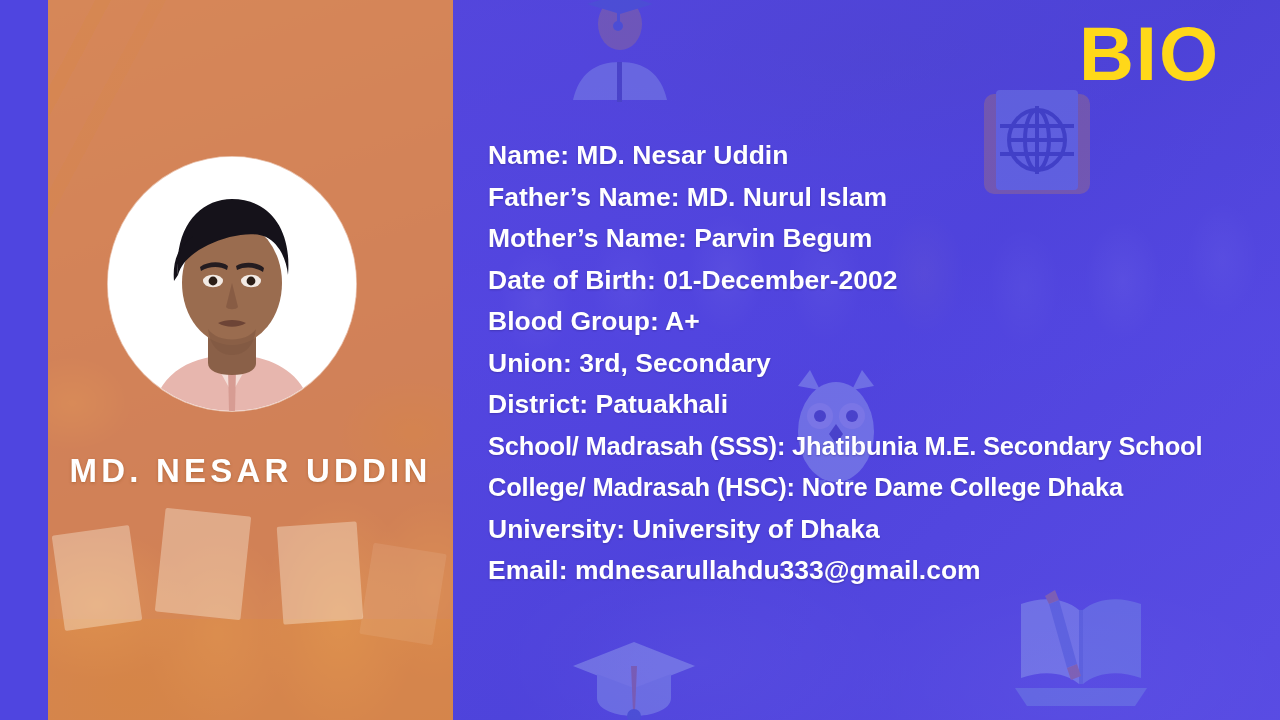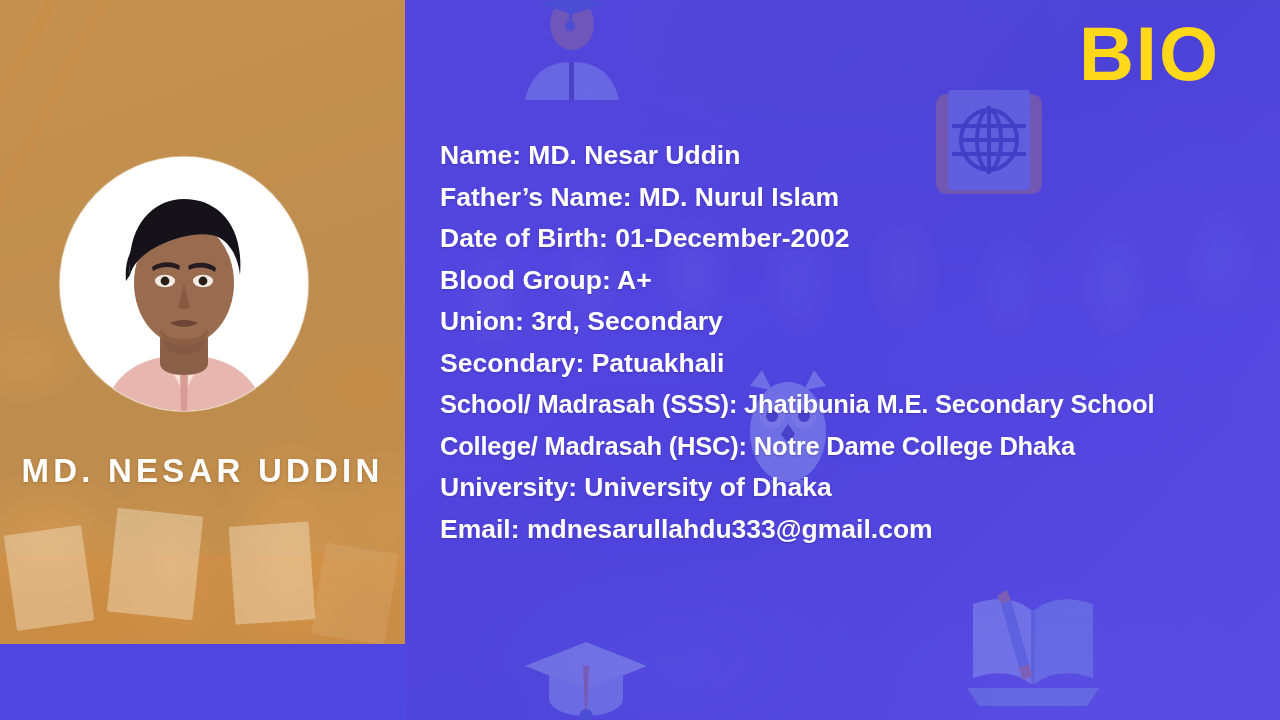--- a/index.html
+++ b/index.html
@@ -9,23 +9,24 @@
     background:#4f45e0;
   }
   #slide{
     position:relative;width:1280px;height:720px;overflow:hidden;
     display:flex;
   }
 
   
   #left-panel{
     position:relative;
-    width:405px;height:644px;flex:0 0 405px;
+    width:405px;height:720px;flex:0 0 405px;
     overflow:hidden;
-    background:#0369a1;
+    background:#6d28d9;
+    margin-left:48px;
   }
   
   .left-photo{
     position:absolute;inset:0;
     background:
       radial-gradient(ellipse 150px 120px at 12% 84%, rgba(255,235,205,.40), transparent 62%),
       radial-gradient(ellipse 120px 160px at 42% 88%, rgba(255,240,215,.30), transparent 62%),
       radial-gradient(ellipse 130px 200px at 72% 86%, rgba(255,238,200,.42), transparent 60%),
       radial-gradient(ellipse 110px 150px at 95% 82%, rgba(255,230,195,.30), transparent 60%),
       radial-gradient(ellipse 180px 140px at 20% 96%, rgba(120,60,10,.20), transparent 65%),
@@ -233,24 +234,25 @@
       <path d="M34 14 L44 10 L40 0 L30 6 Z" fill="#d08b5c"></path>
       <path d="M52 78 L62 74 L66 86 L56 90 Z" fill="#d08b5c"></path>
       <path d="M0 98 L132 98 L120 116 L12 116 Z" fill="#7fa2e6"></path>
     </svg>
 
     <div id="bio-title">BIO</div>
 
     <ul id="bio-list">
       <li>Name: MD. Nesar Uddin</li>
       <li>Father’s Name: MD. Nurul Islam</li>
+      <li>Mother’s Name: Parvin Begum</li>
       <li>Date of Birth: 01-December-2002</li>
       <li>Blood Group: A+</li>
       <li>Union: 3rd, Secondary</li>
-      <li>Secondary: Patuakhali</li>
+      <li>District: Patuakhali</li>
       <li class="long">School/ Madrasah (SSS): Jhatibunia M.E. Secondary School</li>
       <li class="long">College/ Madrasah (HSC): Notre Dame College Dhaka</li>
       <li>University: University of Dhaka</li>
       <li>Email: mdnesarullahdu333@gmail.com</li>
     </ul>
   </div>
 
 </div>
 
 </body></html>

